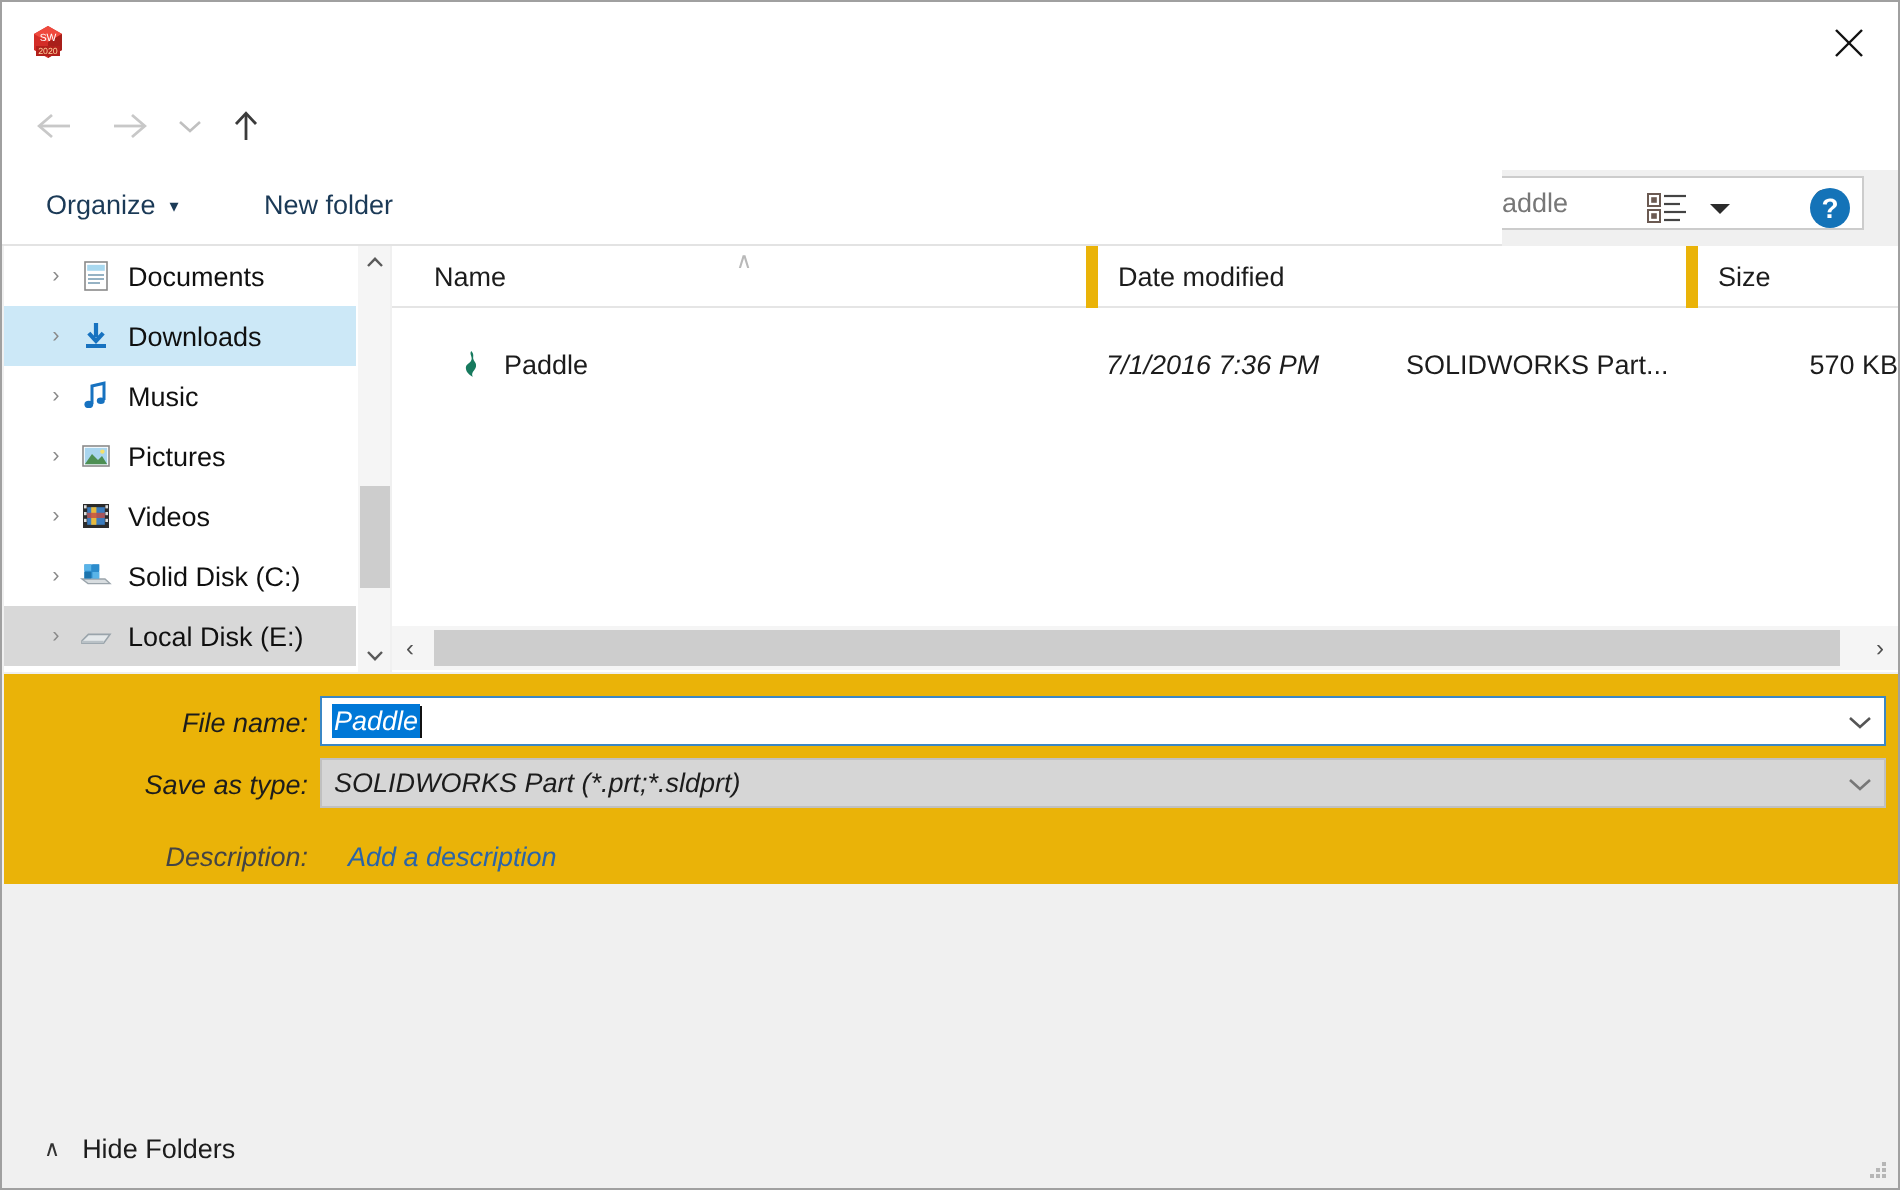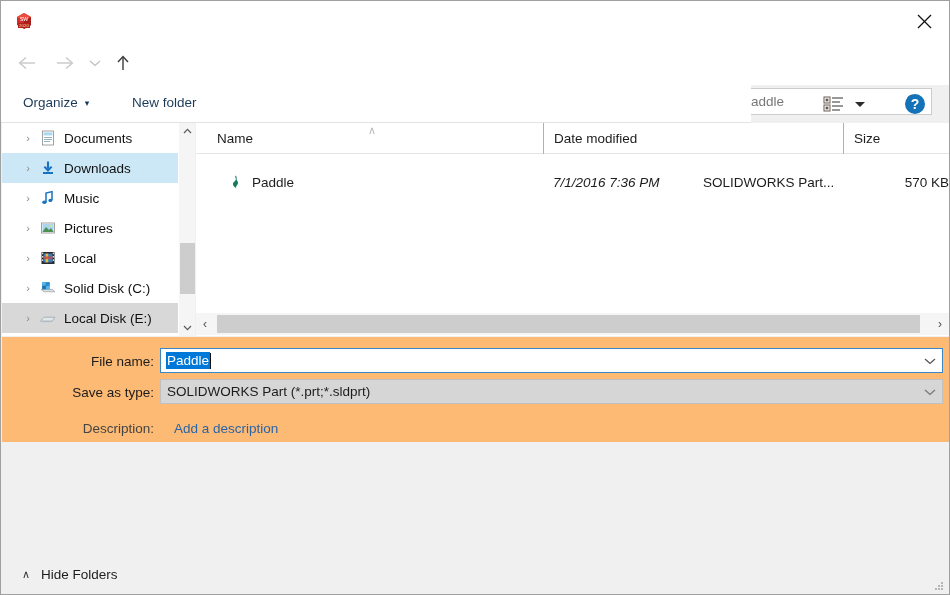--- a/index.html
+++ b/index.html
@@ -201,21 +201,21 @@
   }
   #col-headers {
     position: relative;
     height: 31px;
     border-bottom: 1px solid #e5e5e5;
   }
   .col-head {
     position: absolute; top: 0; height: 31px;
     display: flex; align-items: center;
     font-size: 13.5px; color: #1c1c1c;
-    border-left: 1px solid #eab308;
+    border-left: 6px solid #eab308;
     padding-left: 10px;
     cursor: pointer;
   }
   #col-name { left: 10px; width: 337px; border-left: 0; padding-left: 11px; }
   #col-date { left: 347px; width: 150px; }
   #col-type { left: 497px; width: 150px; }
   #col-size { left: 647px; width: 86px; }
   #sort-indicator {
     position: absolute; left: 172px; top: 1px;
     color: #b9b9b9; font-size: 11px;
@@ -254,21 +254,22 @@
   #hs-thumb {
     position: absolute; left: 21px; top: 2px;
     width: 703px; height: 18px;
     background: #cdcdcd; cursor: pointer;
   }
 
   
   #form-area {
     position: absolute; left: 1px; top: 336px;
     width: 947px; height: 105px;
-    background: #fdba74;
+    background: #eab308;
+    font-style: italic;
   }
   .form-label {
     position: absolute;
     font-size: 13.5px; color: #1c1c1c;
     text-align: right;
   }
   #lbl-filename { left: 40px; top: 17px; width: 112px; }
   #lbl-filetype { left: 20px; top: 48px; width: 132px; }
   #lbl-description { left: 40px; top: 84px; width: 112px; color: #444; }
 
@@ -526,21 +527,21 @@
           <rect x="5.6" y="3.6" width="2.6" height="8.8" fill="#e8b93c"></rect>
           <rect x="3.6" y="6.4" width="8.8" height="2.6" fill="#c44b42" opacity="0.8"></rect>
           <rect x="2" y="2.6" width="1.3" height="1.6" fill="#ddd"></rect>
           <rect x="2" y="6" width="1.3" height="1.6" fill="#ddd"></rect>
           <rect x="2" y="9.4" width="1.3" height="1.6" fill="#ddd"></rect>
           <rect x="12.7" y="2.6" width="1.3" height="1.6" fill="#ddd"></rect>
           <rect x="12.7" y="6" width="1.3" height="1.6" fill="#ddd"></rect>
           <rect x="12.7" y="9.4" width="1.3" height="1.6" fill="#ddd"></rect>
         </svg>
       </span>
-      <span class="tree-label">Local</span>
+      <span class="tree-label">Videos</span>
     </div>
 
     <div class="tree-item">
       <span class="tree-chev">›</span>
       <span class="tree-icon">
         <svg width="18" height="16" viewBox="0 0 18 16">
           <path d="M2 9.5 L5 11.8 H16 L13.5 9.5 Z" fill="#d8dde0" stroke="#9aa4ab" stroke-width="0.7"></path>
           <rect x="3.2" y="2.2" width="7.4" height="7" fill="#2b8ccc"></rect>
           <rect x="3.2" y="2.2" width="3.4" height="3.2" fill="#59b4e8"></rect>
           <rect x="7.2" y="2.2" width="3.4" height="3.2" fill="#2b8ccc"></rect>

